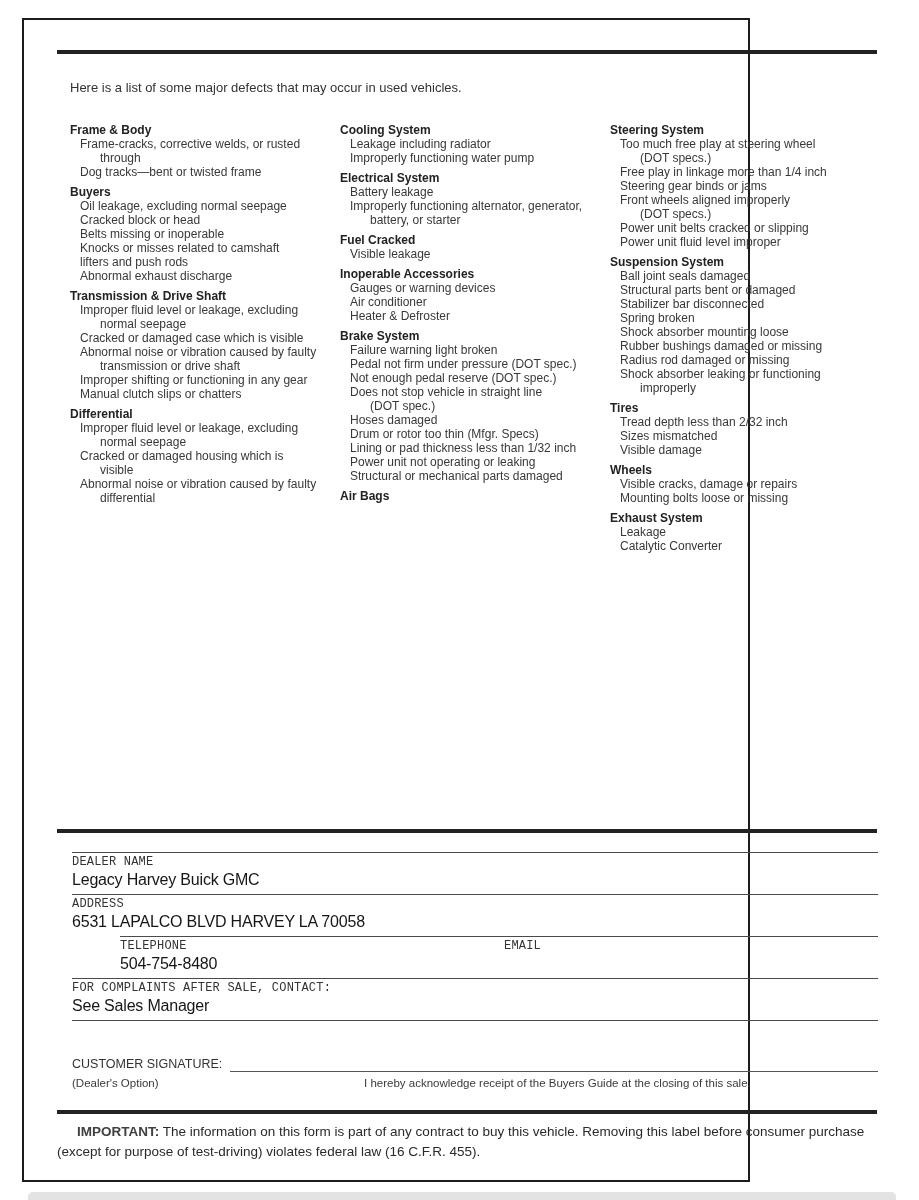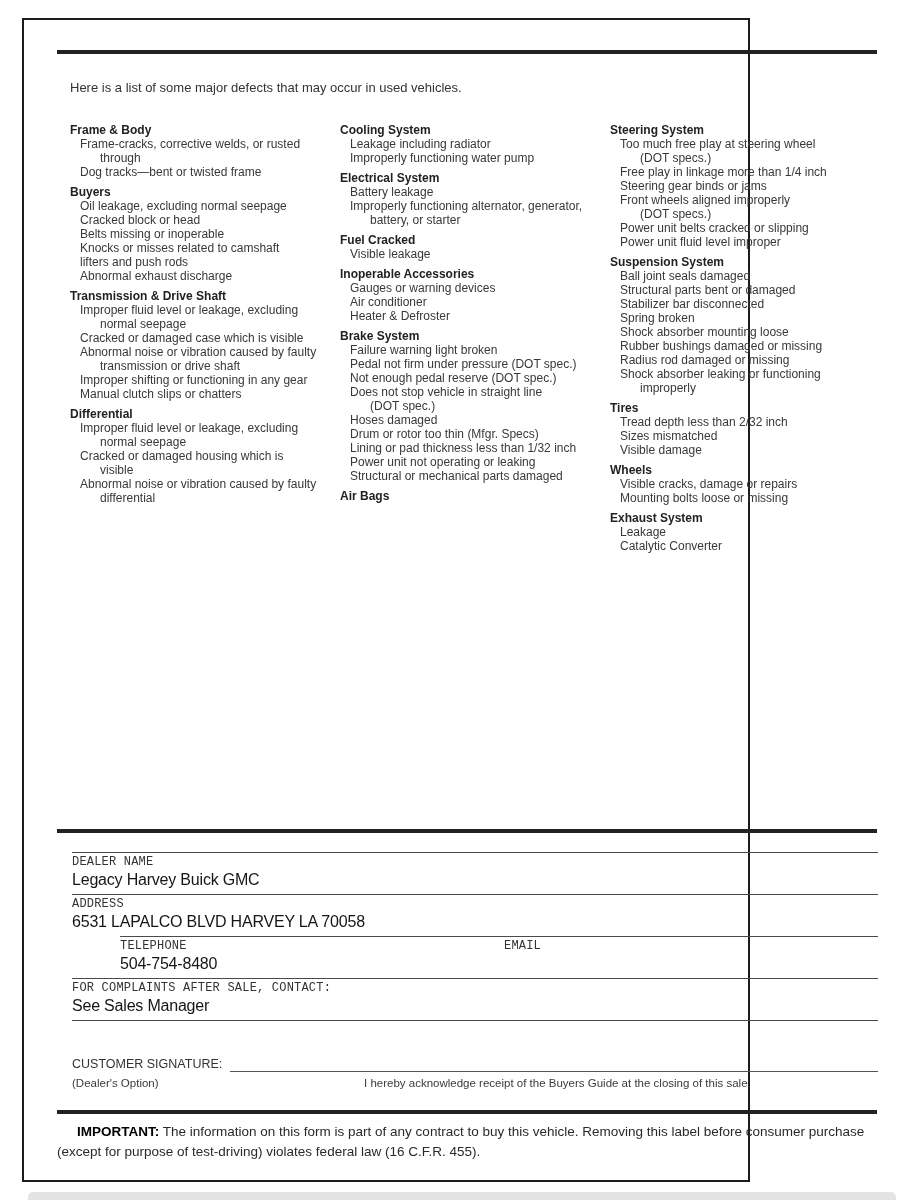--- a/index.html
+++ b/index.html
@@ -87,21 +87,21 @@
     width:806px;height:16px;
   }
   .sig-sub{font-size:11.5px;color:#3a3a3a;position:absolute;left:0;top:0;}
   .sig-ack{font-size:11.5px;color:#3a3a3a;position:absolute;left:292px;top:0;}
   .important{
     position:absolute;
     left:33px;top:1102px;
     width:818px;
     font-size:13.5px;line-height:20px;color:#2a2a2a;
   }
-  .important b{color:#000000;padding-left:20px;}
+  .important b{color:#404040;padding-left:20px;}
   .next-page-edge{
     position:absolute;
     left:28px;top:1192px;
     width:868px;height:14px;
     background:#e3e3e3;
     border-radius:5px;
   }
 </style>
 </head>
 <body>

